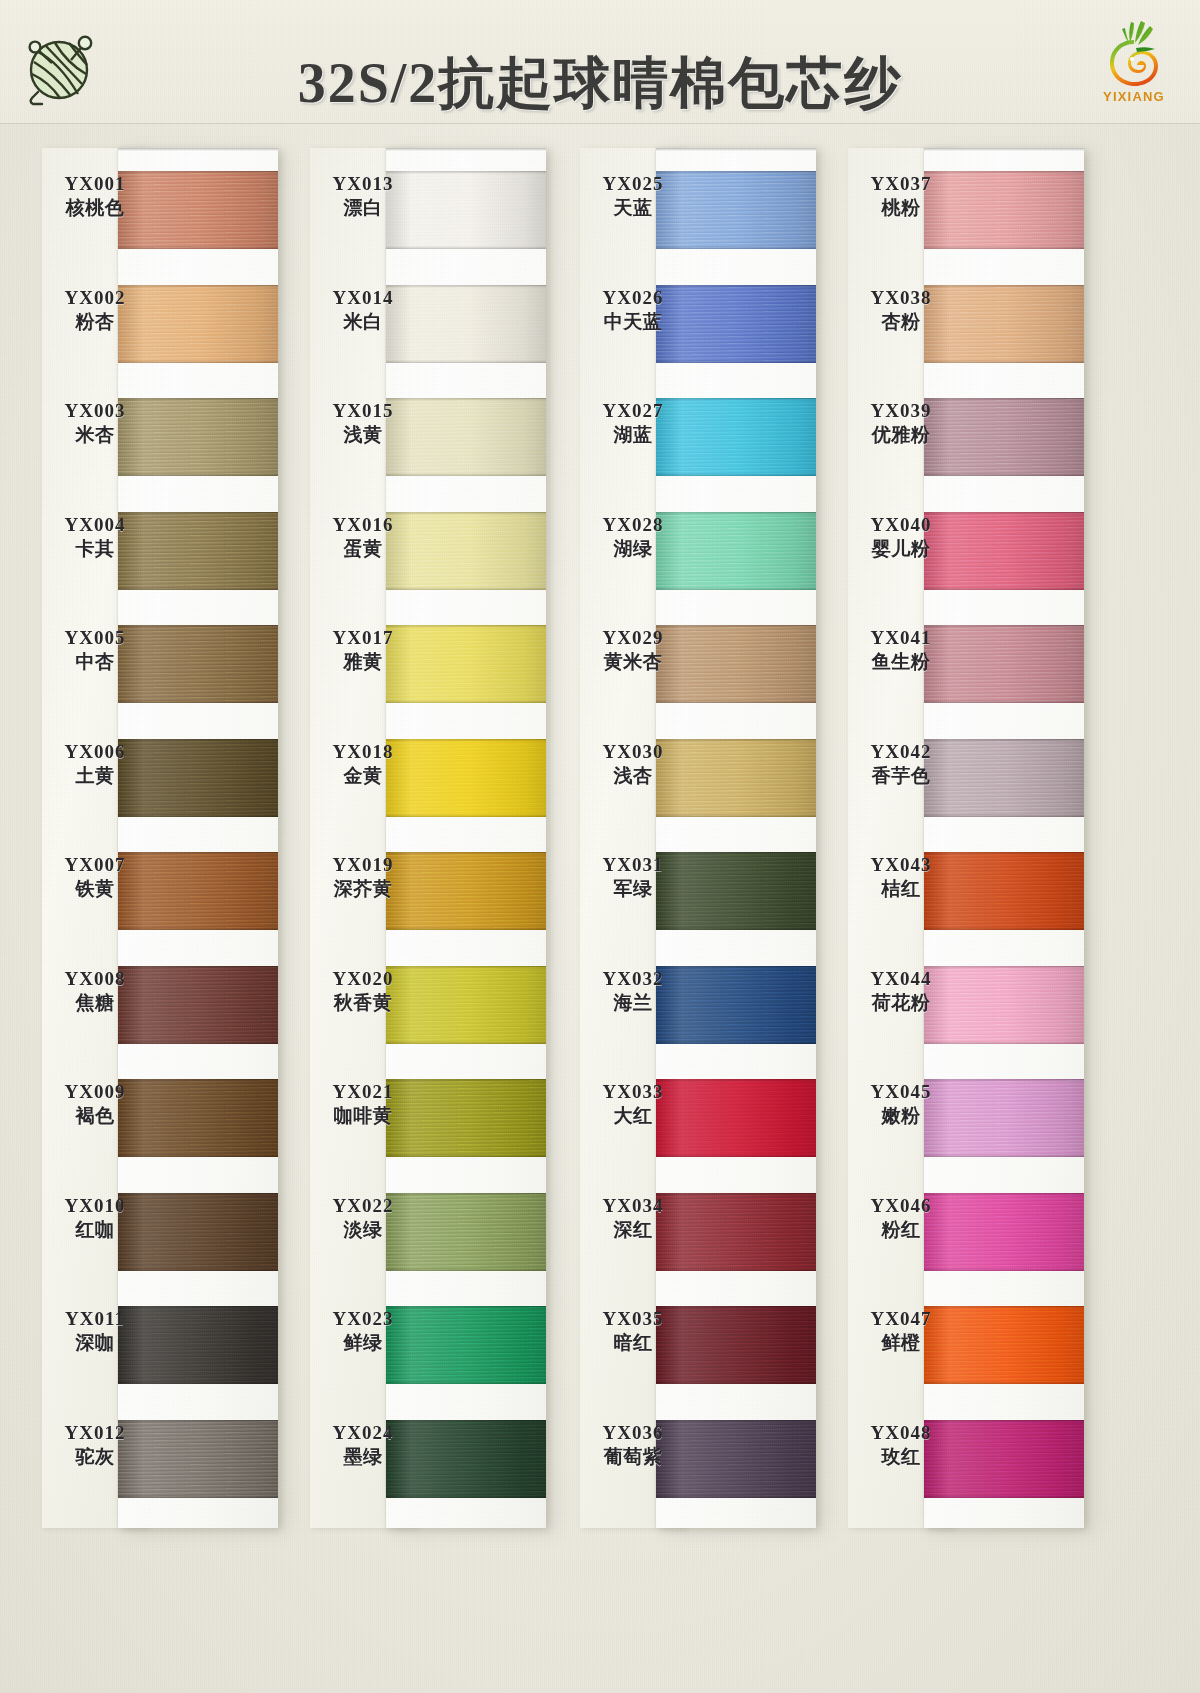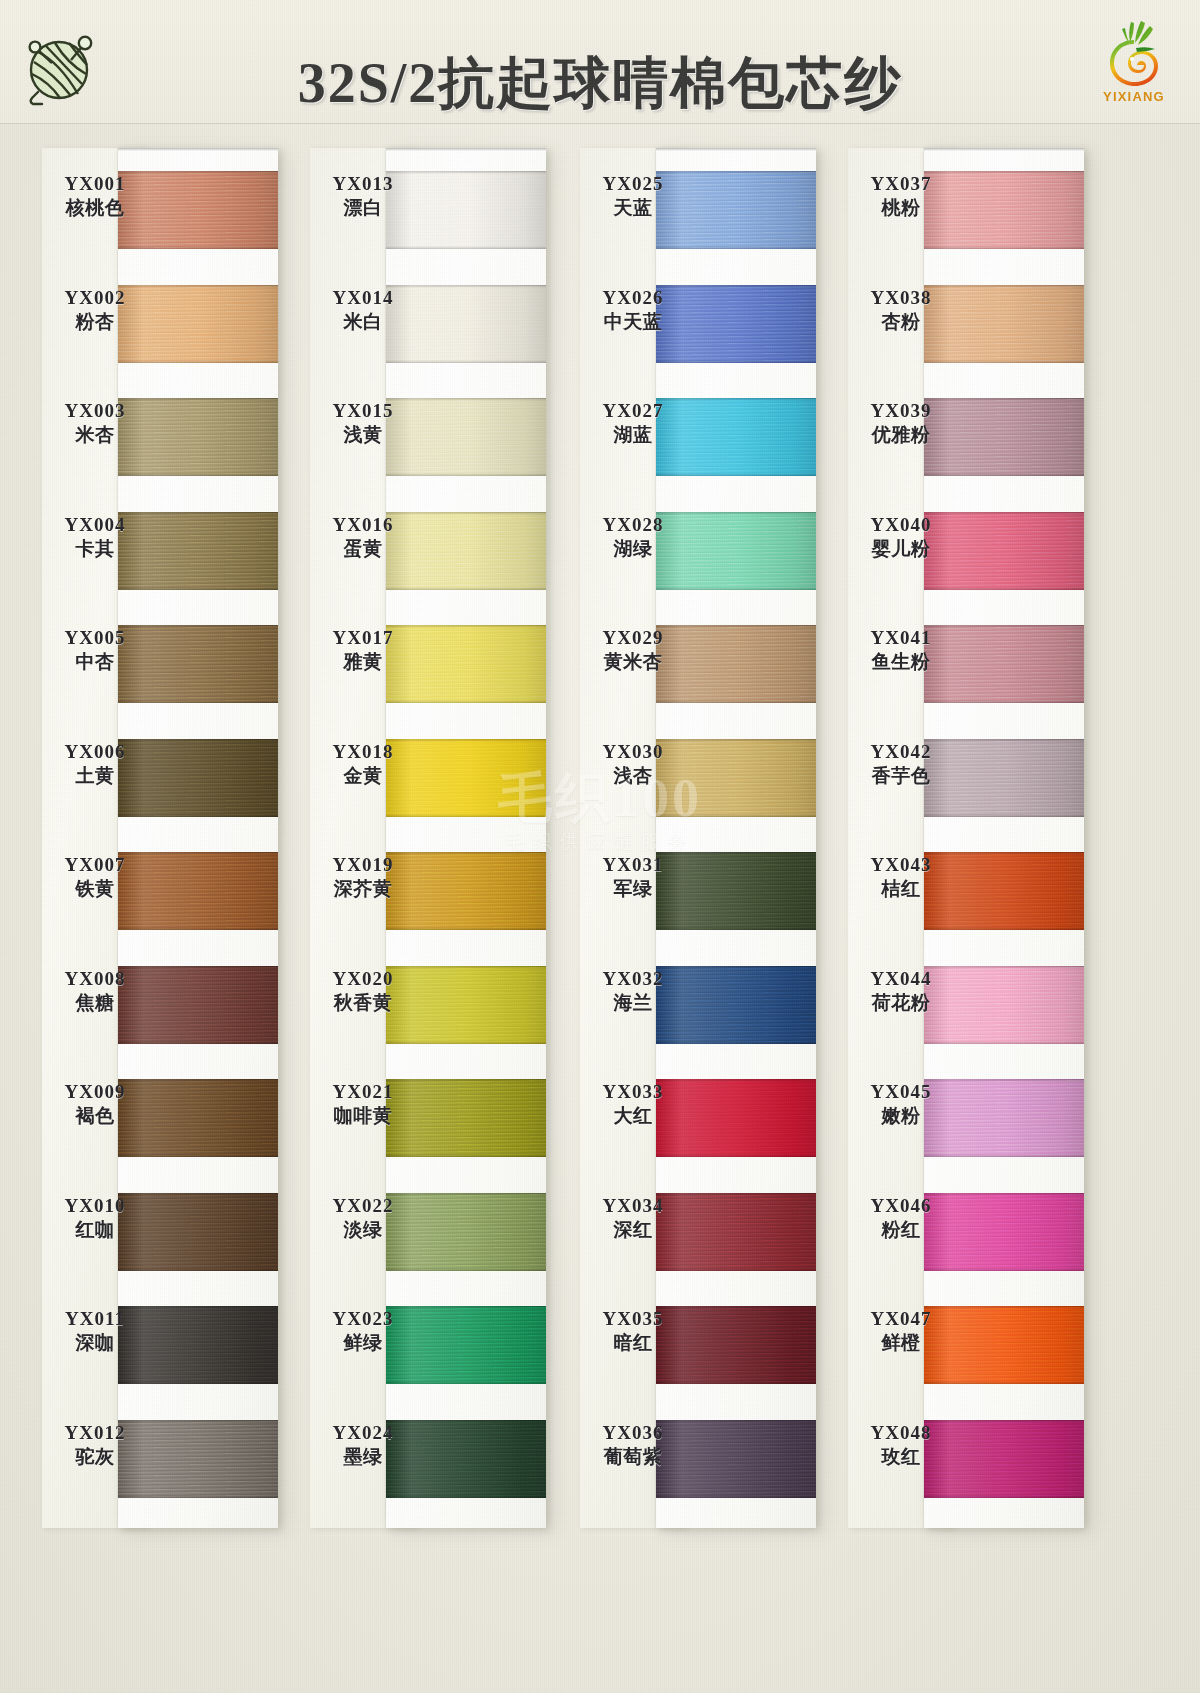--- a/index.html
+++ b/index.html
@@ -218,24 +218,20 @@
 
           <path d="M33 30 Q44 28 52 31 Q43 34 34 34 Z" fill="#2f8a1f"></path>
 
           <circle cx="29" cy="41" r="2.1" fill="#ffffff"></circle>
         </svg>
       </span>
       <span id="brand-name">YIXIANG</span>
     </div>
   </div>
 
-  <div id="watermark">
-    <div id="wm-main">毛织100</div>
-    <div id="wm-sub">毛织供应链服务</div>
-  </div>
 
   <div id="grid">
       <div class="column" style="position: absolute; left: 42px; top: 0px; width: 268px; height: 1570px;">
         <div class="col-inner">
           <div class="label-plate" style="left: 0px;"></div>
           <div class="card-strip" style="left: 76px;"></div>
           <div class="swatch" title="YX001 核桃色" style="left: 76px; top: 48px; height: 78px; background: rgb(206, 132, 104);">
             <span class="edgeTop"></span>
             <span class="fiber"></span>
             <span class="sheen"></span>

